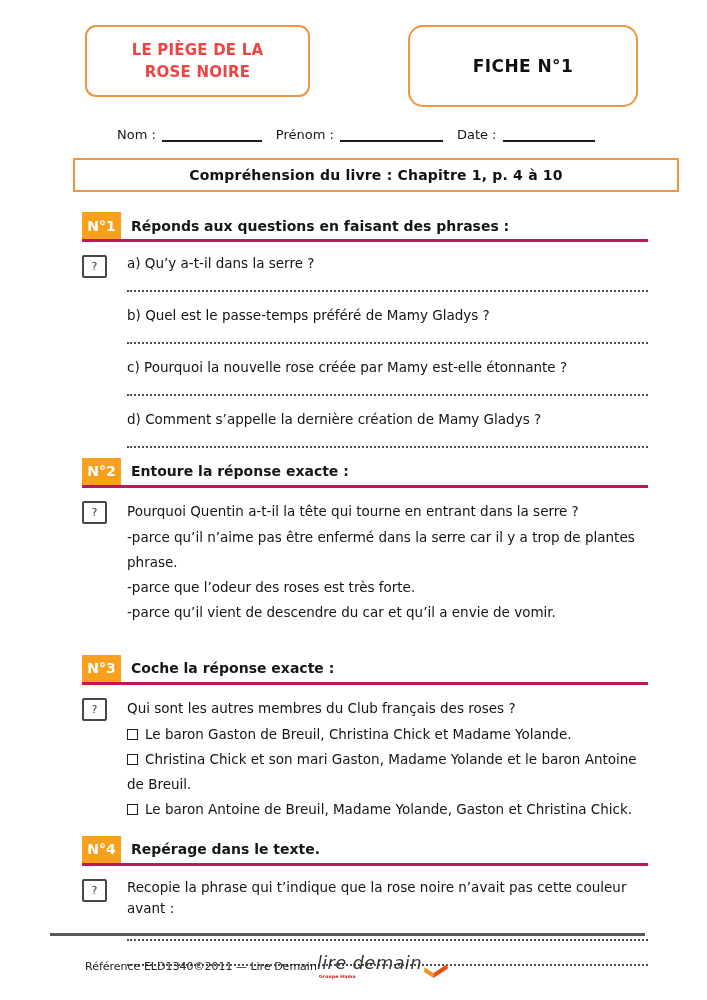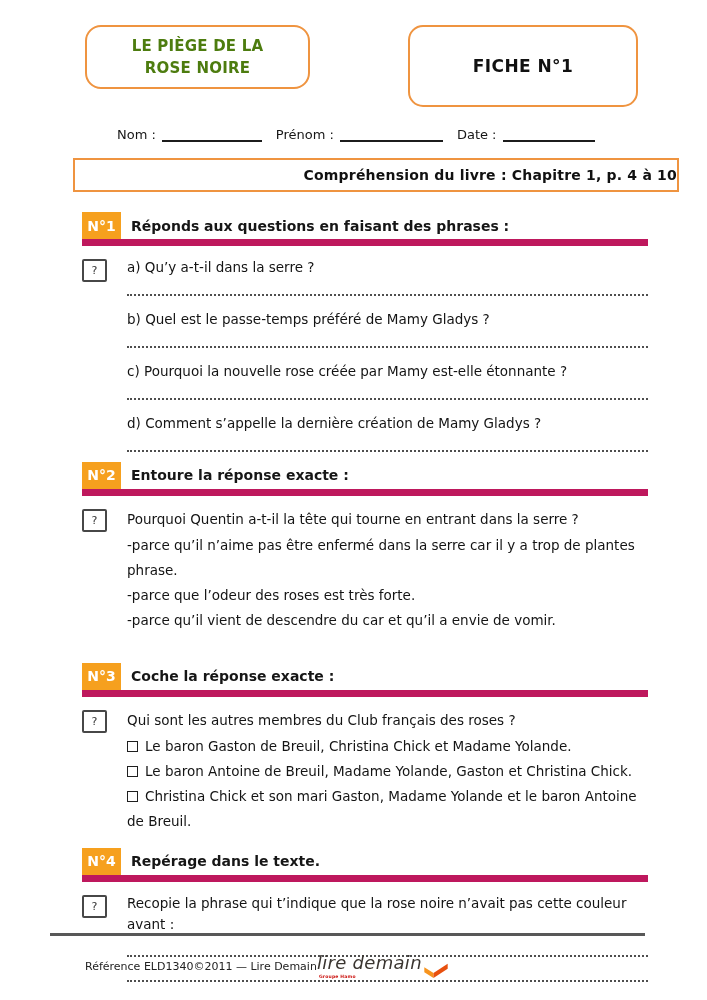--- a/index.html
+++ b/index.html
@@ -6,52 +6,52 @@
   html,body { background:#ffffff; }
   body { font-family:"DejaVu Sans", "Liberation Sans", sans-serif; color:#1a1a1a; }
   .page {
     position:relative; width:707px; height:1000px; background:#ffffff;
     overflow:hidden; margin:0 auto;
   }
 
   
   .header { display:flex; justify-content:space-between; padding:25px 69px 0 85px; }
   .title-box {
-    width:225px; height:64px; border:2px solid #EF9440; border-radius:16px;
+    width:225px; height:72px; border:2px solid #EF9440; border-radius:11px;
     display:flex; flex-direction:column; align-items:center; justify-content:center;
-    font-weight:bold; font-size:15px; letter-spacing:.2px; line-height:1.5; color:#4d7c0f;
+    font-weight:bold; font-size:15px; letter-spacing:.2px; line-height:1.5; color:#ef4444;
   }
   .fiche-box {
     width:230px; height:82px; border:2px solid #EF9440; border-radius:15px;
     display:flex; align-items:center; justify-content:center;
     font-weight:bold; font-size:17px; letter-spacing:.4px; color:#111;
   }
 
   
   .identity-row { margin:20px 0 0 117px; font-size:13px; display:flex; align-items:flex-end; }
   .id-label { font-weight:normal; color:#161616; }
   .id-line { display:inline-block; border-bottom:2px solid #1c1c1c; height:13px; margin:0 14px 0 6px; }
   .id-line.w1 { width:100px; }
   .id-line.w2 { width:103px; }
   .id-line.w3 { width:92px; margin-right:0; }
 
   
   .banner {
     margin:16px 0 0 73px; width:606px; height:34px; border:2px solid #EF9440;
-    display:flex; align-items:center; justify-content:flex-end;
+    display:flex; align-items:center; justify-content:center;
     font-weight:bold; font-size:14px; color:#111; letter-spacing:.2px;
   }
 
   
   .content { padding:0 59px 0 82px; }
   .section { margin-top:20px; }
   .section.s2 { margin-top:10px; }
   .section.s3 { margin-top:30px; }
   .section.s4 { margin-top:14px; }
-  .section-header { display:flex; border-bottom:7px solid #be185d; }
+  .section-header { display:flex; border-bottom:3px solid #be185d; }
   .badge {
     background:#F6A01E; color:#ffffff; font-weight:bold; font-size:14px;
     width:39px; height:27px; flex:none;
     display:flex; align-items:center; justify-content:center;
   }
   .section-title { margin-left:10px; align-self:center; font-weight:bold; font-size:14px; color:#161616; }
 
   .section-body { display:flex; margin-top:11px; }
   .marker-col { width:45px; flex:none; }
   .qmark {
@@ -159,22 +159,22 @@
         <span class="badge">N°3</span>
         <span class="section-title">Coche la réponse exacte :</span>
       </div>
       <div class="section-body">
         <div class="marker-col">
           <span class="qmark">?</span>
         </div>
         <div class="lines-col opt-col">
           <div class="q">Qui sont les autres membres du Club français des roses ?</div>
           <div class="option"><span class="checkbox"></span><span>Le baron Gaston de Breuil, Christina Chick et Madame Yolande.</span></div>
+          <div class="option"><span class="checkbox"></span><span>Christina Chick et son mari Gaston, Madame Yolande et le baron Antoine de Breuil.</span></div>
           <div class="option"><span class="checkbox"></span><span>Le baron Antoine de Breuil, Madame Yolande, Gaston et Christina Chick.</span></div>
-          <div class="option"><span class="checkbox"></span><span>Christina Chick et son mari Gaston, Madame Yolande et le baron Antoine de Breuil.</span></div>
         </div>
       </div>
     </div>
 
     <div class="section s4">
       <div class="section-header">
         <span class="badge">N°4</span>
         <span class="section-title">Repérage dans le texte.</span>
       </div>
       <div class="section-body">

